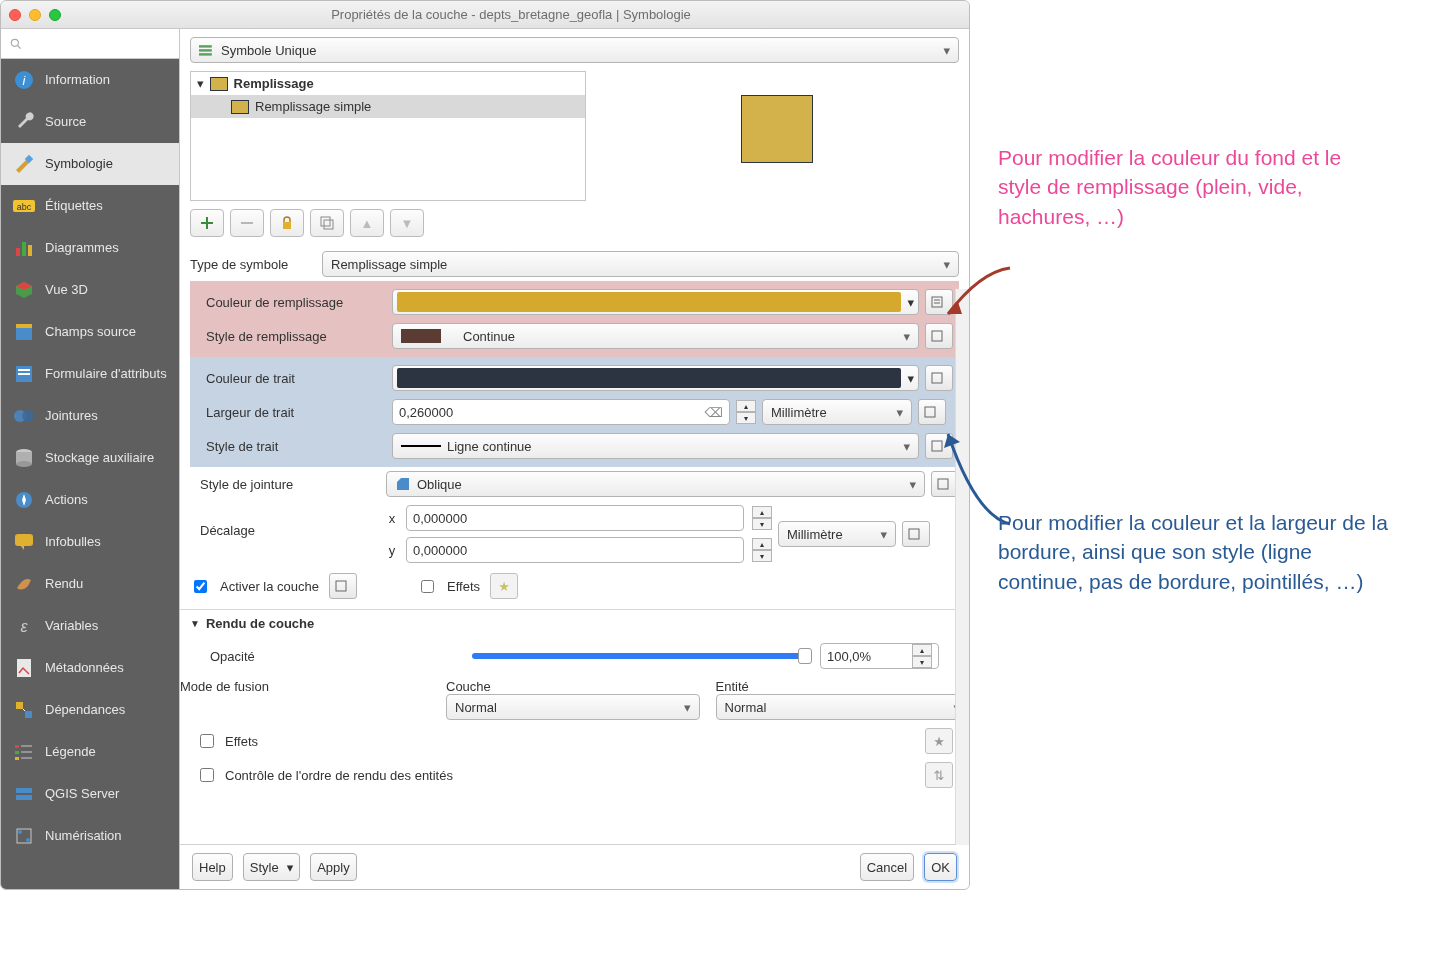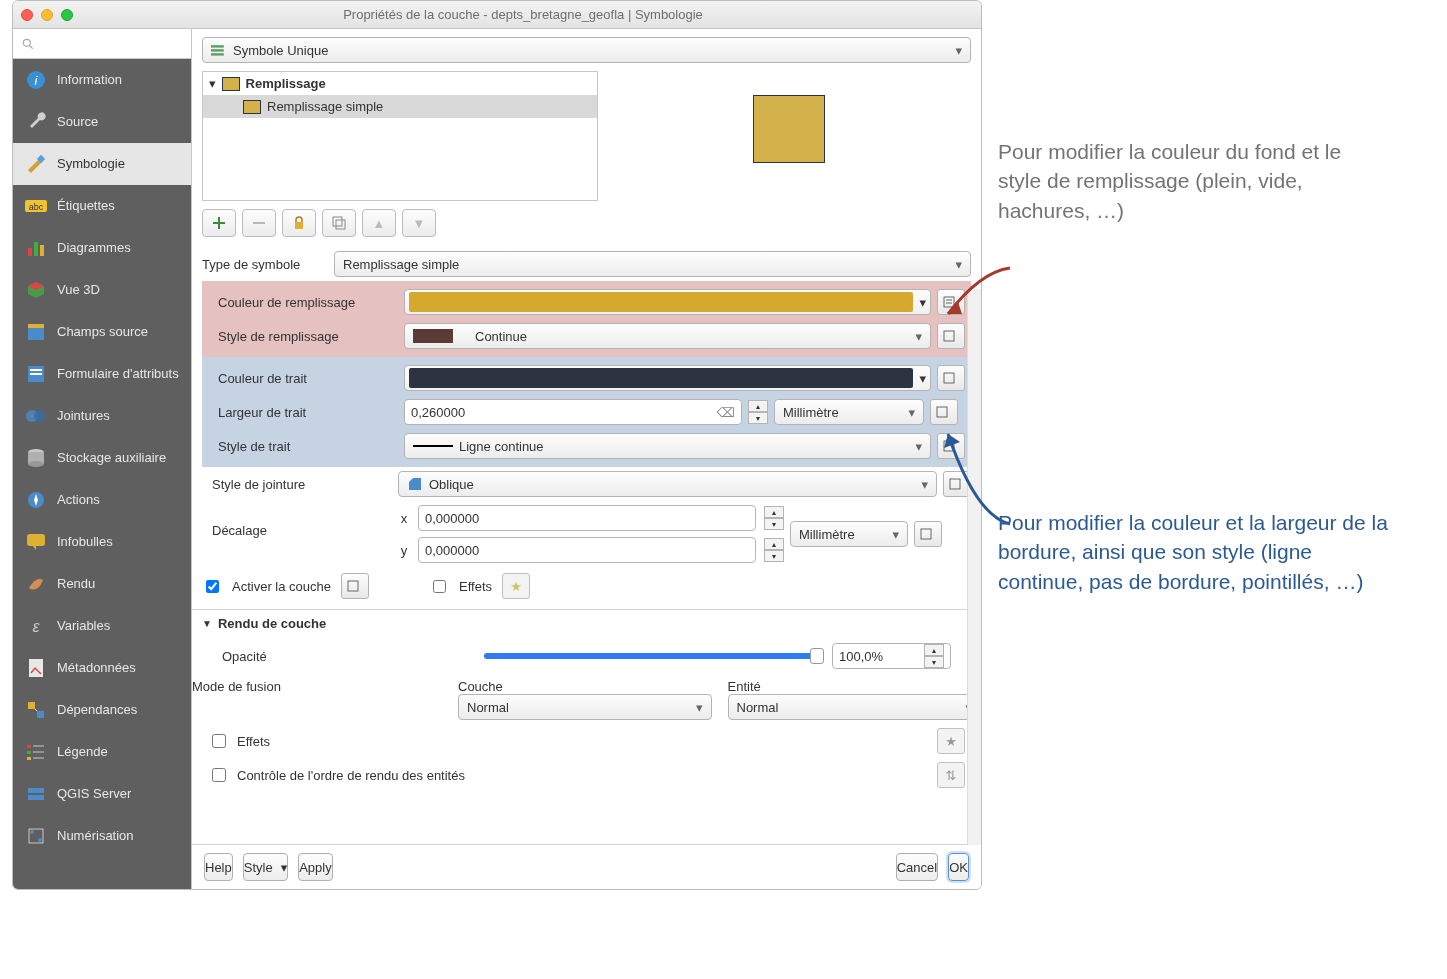--- a/index.html
+++ b/index.html
@@ -1,18 +1,18 @@
 <!DOCTYPE html>
 <html><head>
 <meta charset="utf-8">
 <style>
   * { box-sizing: border-box; font-family: -apple-system, "Helvetica Neue", Arial, sans-serif; }
   body { margin: 0; background: #fff; font-size: 13px; color: #333; }
   .stage { position: relative; width: 1447px; height: 979px; }
-  .dialog { position: absolute; left: 12px; top: 0; width: 970px; height: 890px; background: #ececec; border: 1px solid #bdbdbd; border-radius: 6px; overflow: hidden; }
+  .dialog { position: absolute; left: 0; top: 0; width: 970px; height: 890px; background: #ececec; border: 1px solid #bdbdbd; border-radius: 6px; overflow: hidden; }
   .titlebar { height: 28px; display: flex; align-items: center; padding: 0 8px; background: linear-gradient(#f3f3f3,#e3e3e3); border-bottom: 1px solid #c7c7c7; }
   .traffic { display: flex; gap: 8px; }
   .dot { width: 12px; height: 12px; border-radius: 50%; }
   .dot.red { background: #ff5f57; border: 1px solid #e24b41; }
   .dot.yellow { background: #febc2e; border: 1px solid #e0a528; }
   .dot.green { background: #28c840; border: 1px solid #1fa533; }
   .title { flex: 1; text-align: center; color: #6e6e6e; font-size: 13px; }
   .body { display: flex; height: calc(100% - 28px); }
   .sidebar { width: 178px; background: #5f5f5f; color: #e7e7e7; display: flex; flex-direction: column; }
   .search { margin: 0; height: 30px; background: #fff; display: flex; align-items: center; padding: 0 8px; color: #aaa; border-bottom: 1px solid #c7c7c7; }
@@ -52,26 +52,26 @@
   .opacity-row { display:flex; align-items:center; gap: 12px; padding: 6px 30px; }
   .opacity-row .lbl { width: 250px; }
   .slider { flex:1; height: 4px; background: #d0d0d0; border-radius: 2px; position: relative; }
   .slider .fill { position:absolute; left:0; top:-1px; height:6px; background:#2f7af5; border-radius:3px; width: 98%; }
   .slider .thumb { position:absolute; right:-4px; top:-6px; width:14px; height:16px; background:#fff; border:1px solid #999; border-radius:3px; }
   .pct-box { width: 119px; display:flex; align-items:center; border:1px solid #b4b4b4; border-radius:4px; height:26px; background:#fff; padding: 0 6px; }
   .chk { display:flex; align-items:center; gap:8px; padding: 4px 16px; }
   .chk input { width:14px; height:14px; }
   .order-ic { width: 28px; height: 26px; border: 1px solid #c0c0c0; border-radius:3px; background:#f3f3f3; margin-left:auto; display:flex;align-items:center;justify-content:center; color:#999; }
   .bottom-bar { display:flex; gap:10px; padding: 8px 12px; margin-top: auto; border-top: 1px solid #d0d0d0; }
-  .btn { height: 28px; padding: 0 0; border: 1px solid #b0b0b0; border-radius: 4px; background: linear-gradient(#fdfdfd,#ececec); display:flex; align-items:center; }
+  .btn { height: 28px; padding: 0 6px; border: 1px solid #b0b0b0; border-radius: 4px; background: linear-gradient(#fdfdfd,#ececec); display:flex; align-items:center; }
   .btn.primary { border-color: #5a8fd6; box-shadow: 0 0 0 2px rgba(70,130,220,0.25); }
   .spacer { flex:1; }
   .scroll-ghost { position:absolute; right:0; top:260px; bottom:44px; width:14px; background:#f1f1f1; border-left:1px solid #dcdcdc; }
   .annot { position:absolute; font-size: 21px; line-height: 1.4; }
-  .annot.red { left: 998px; top: 137px; width: 380px; color: #737373; }
+  .annot.red { left: 998px; top: 143px; width: 380px; color: #ec4899; }
   .annot.blue { left: 998px; top: 508px; width: 400px; color: #2a5a94; }
   .arrow { position:absolute; }
   .xy-row { display:flex; align-items:center; gap:8px; }
   .xy-row .xyl { width: 12px; text-align:center; }
   .xy-row .num { width: 338px; height:26px; border:1px solid #b4b4b4; background:#fff; border-radius:4px; padding: 0 6px; display:flex; align-items:center; }
   .line-sample { width: 40px; height: 2px; background: #000; }
   .fill-sample { width: 40px; height: 14px; background: #5a3c35; }
   .activate-row { display:flex; align-items:center; gap: 10px; padding: 6px 10px; }
   .activate-row .ddk { width:28px; }
   .star-box { width: 28px; height:26px; border:1px solid #c0c0c0; border-radius:3px; background:#f3f3f3; display:flex;align-items:center;justify-content:center; color:#c9c06a; }

